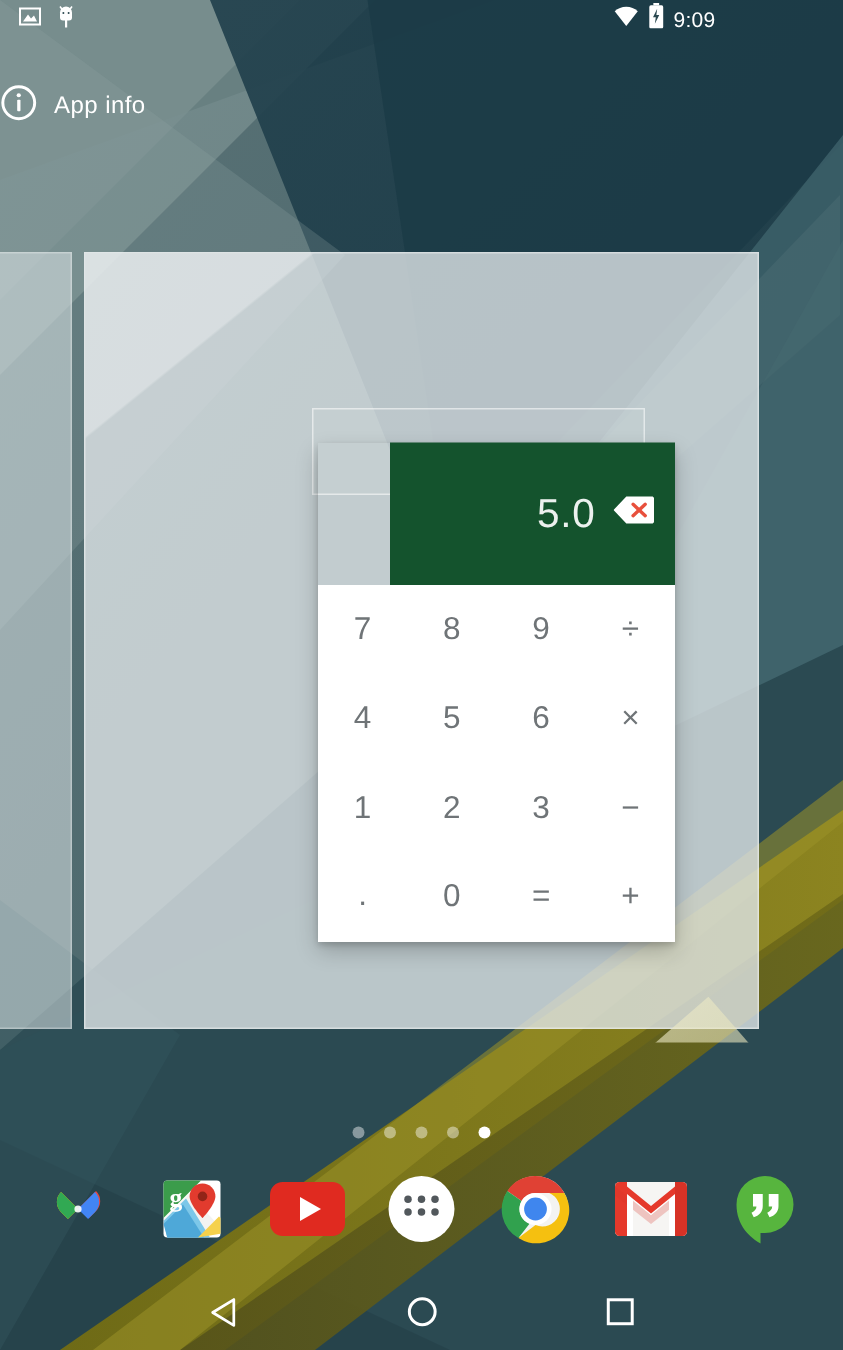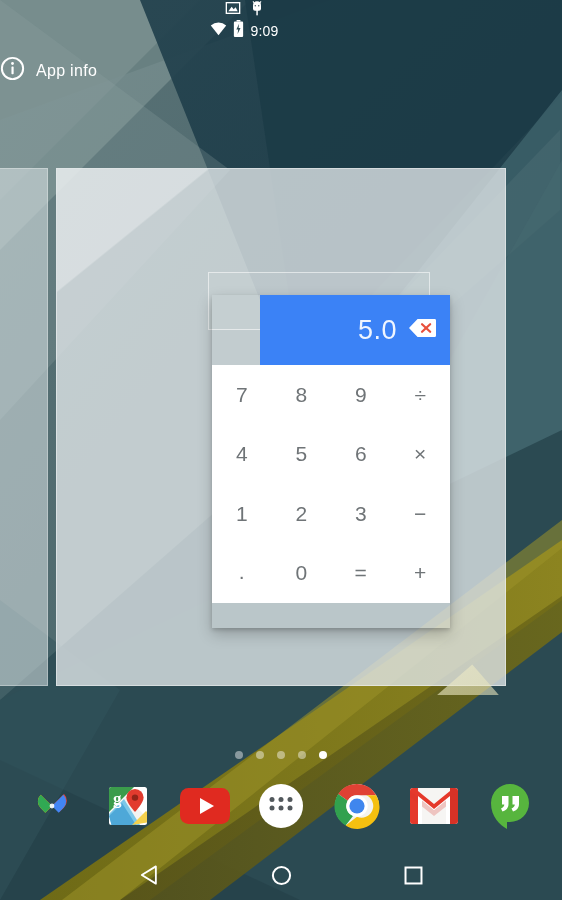--- a/index.html
+++ b/index.html
@@ -12,21 +12,21 @@
   }
 
   
   #wallpaper { position:absolute; inset:0; overflow:hidden; background:#2c4950; }
   #wallpaper svg { position:absolute; inset:0; width:562px; height:900px; display:block; }
 
   
   #status-bar {
     position:absolute; top:0; left:0; width:489px; height:26px;
     display:flex; align-items:center; justify-content:space-between;
-    padding:0 12px; z-index:60;flex-direction:column;
+    padding:0 12px; z-index:60;
   }
   .status-left { display:flex; align-items:center; gap:9px; }
   .status-right { display:flex; align-items:center; gap:6px; }
   .status-time {
     color:#ffffff; font-size:14px; letter-spacing:.2px;
     font-family:"Liberation Sans", sans-serif;
   }
 
   
   #app-info-target {
@@ -78,21 +78,21 @@
     z-index:11;
   }
 
   
   #calculator-widget {
     position:absolute; left:212px; top:295px; width:238px; height:333px;
     z-index:20;
     box-shadow:0 6px 14px rgba(0,0,0,.22), 0 2px 4px rgba(0,0,0,.16);
   }
   #calc-display {
-    height:70px; background:#3b82f6;
+    height:95px; background:#14532d;
     display:flex; align-items:center; justify-content:flex-end;
     padding:0 14px 0 10px; gap:12px;margin-left:48px;
   }
   #calc-value {
     color:rgba(255,255,255,.92); font-size:27px; font-weight:300;
     letter-spacing:.5px; line-height:1;
   }
   #calc-keypad {
     height:238px; background:#ffffff;
     display:grid; grid-template-columns:repeat(4,1fr); grid-template-rows:repeat(4,1fr);

